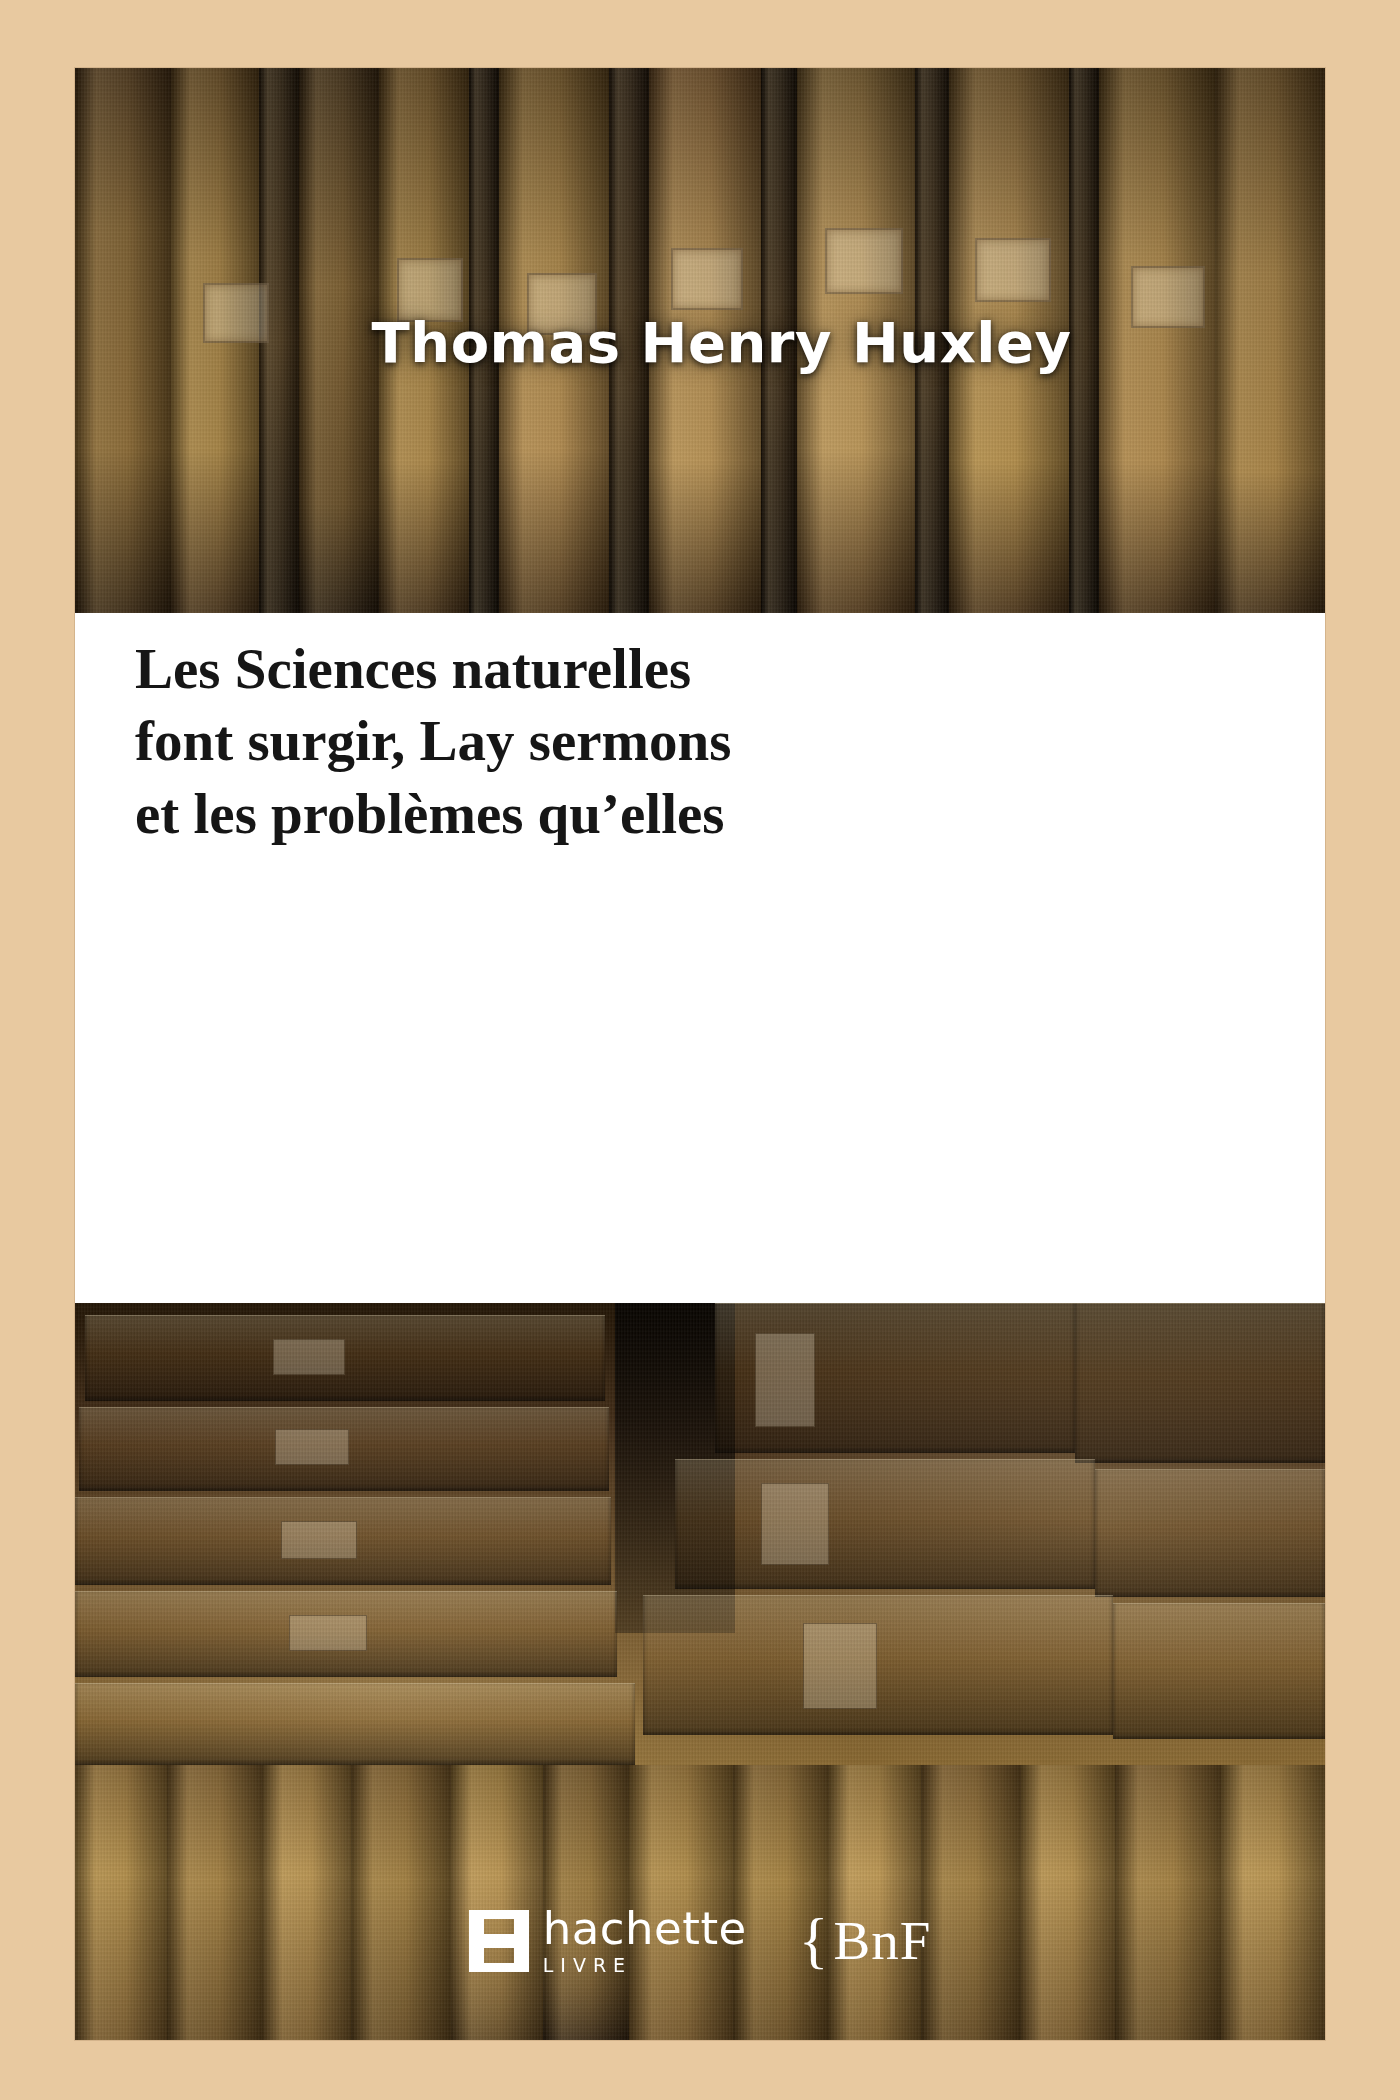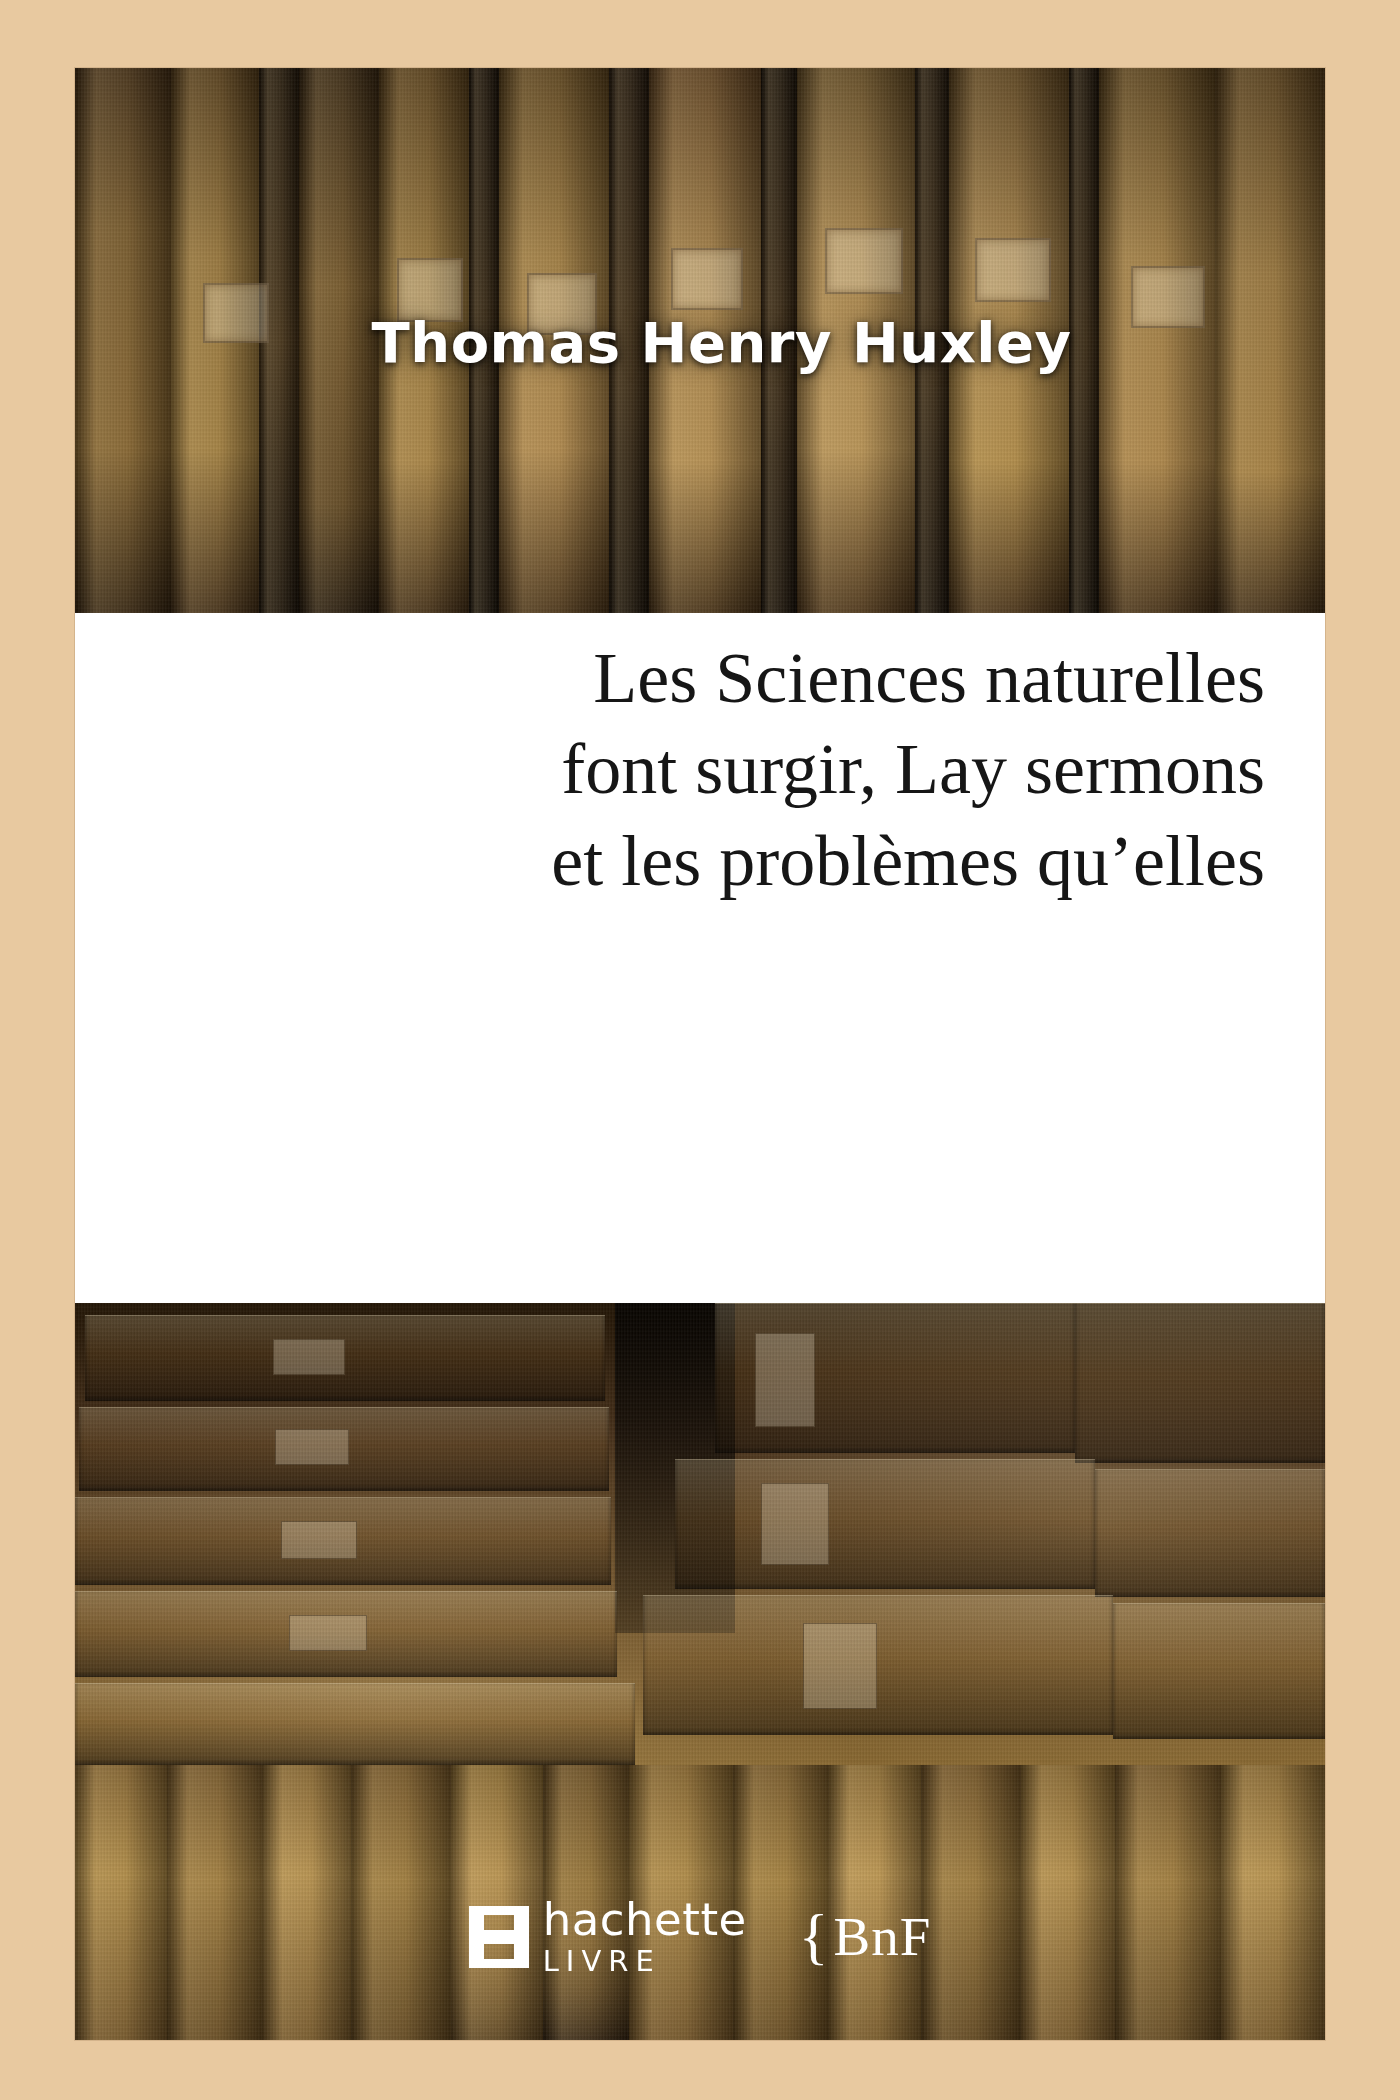--- a/index.html
+++ b/index.html
@@ -104,26 +104,26 @@
     top: 545px;
     width: 1250px;
     height: 690px;
     background: #ffffff;
   }
   .title {
     position: absolute;
     left: 60px;
     right: 60px;
     top: 20px;
-    text-align: right;
+    text-align: left;
     font-family: "Liberation Serif", "DejaVu Serif", serif;
-    font-size: 72px;
+    font-size: 57px;
     line-height: 1.27;
     color: #161616;
-    font-weight: normal;
+    font-weight: bold;
   }
 
   
   .photo-bottom {
     position: absolute;
     left: 0;
     top: 1235px;
     width: 1250px;
     height: 737px;
     overflow: hidden;
@@ -185,21 +185,21 @@
     line-height: 1;
   }
   .hachette-text .big {
     font-family: "DejaVu Sans", sans-serif;
     font-size: 45px;
     color: #ffffff;
     letter-spacing: 0.5px;
   }
   .hachette-text .small {
     font-family: "DejaVu Sans", sans-serif;
-    font-size: 29px;
+    font-size: 19px;
     color: #ffffff;
     letter-spacing: 7px;
     margin-top: 5px;
   }
   .bnf {
     display: flex;
     align-items: center;
     font-family: "Liberation Serif", serif;
     font-size: 55px;
     color: #ffffff;

